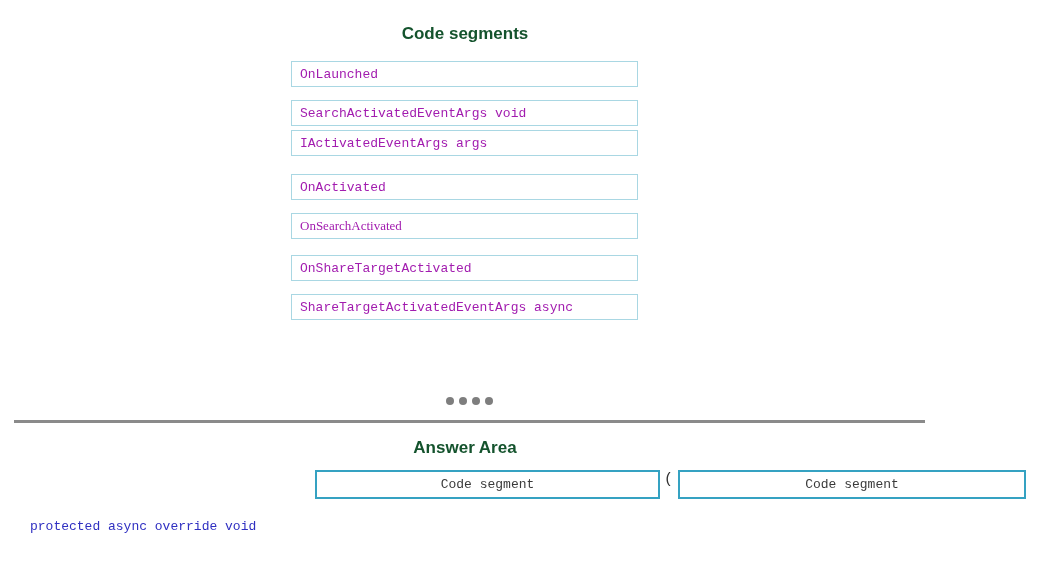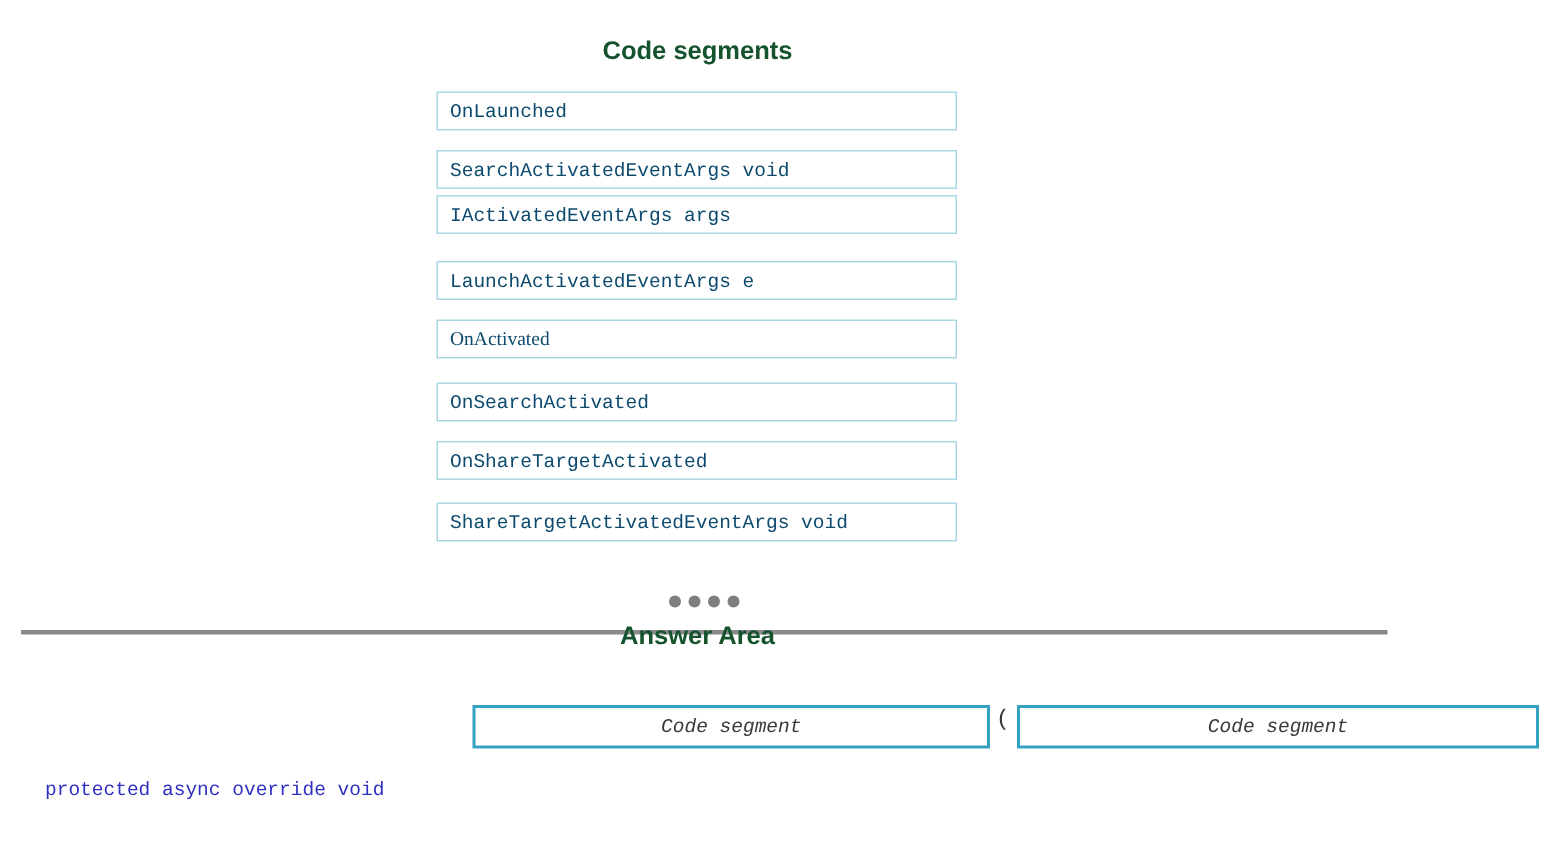--- a/index.html
+++ b/index.html
@@ -17,40 +17,40 @@
   .section-title {
     position: absolute;
     left: 0;
     width: 930px;
     text-align: center;
     font-weight: bold;
     font-size: 17px;
     color: #14532d;
   }
   .title-code-segments { top: 24px; }
-  .title-answer-area   { top: 414px; }
+  .title-answer-area   { top: 438px; }
 
   
   .segments-col {
     position: absolute;
     left: 291px;
     top: 61px;
     width: 347px;
   }
   .segment-box {
     width: 100%;
     height: 26px;
     border: 1px solid #a9d7e3;
     background: #ffffff;
     display: flex;
     align-items: center;
     padding-left: 8px;
     font-family: "Liberation Mono", monospace;
     font-size: 13px;
-    color: #0c4a6e;
+    color: #a21caf;
     cursor: pointer;
   }
   .segment-box:nth-child(2) { margin-top: 13px; }
   .segment-box:nth-child(3) { margin-top: 4px; }
   .segment-box:nth-child(4) { margin-top: 18px; }
   .segment-box:nth-child(5) { margin-top: 13px; font-family: Liberation Serif, serif; }
   .segment-box:nth-child(6) { margin-top: 16px; }
   .segment-box:nth-child(7) { margin-top: 13px; }
   .segment-box:nth-child(8) { margin-top: 15px; }
 
@@ -100,21 +100,20 @@
     height: 29px;
     border: 2px solid #35a2c2;
     background: #ffffff;
     display: flex;
     align-items: center;
     justify-content: center;
     font-family: "Liberation Mono", monospace;
     font-size: 13px;
     color: #3a3a3a;
     cursor: pointer;
-    font-style: italic;
   }
   .drop-box-1 { left: 315px; width: 345px; }
   .drop-box-2 { left: 678px; width: 348px; }
 
   .paren {
     position: absolute;
     left: 664px;
     top: 471px;
     font-family: "Liberation Mono", monospace;
     font-size: 15px;
@@ -125,25 +124,24 @@
 <body>
 
 <div class="screen">
 
   <div class="section-title title-code-segments">Code segments</div>
 
   <div class="segments-col">
     <div class="segment-box">OnLaunched</div>
     <div class="segment-box">SearchActivatedEventArgs void</div>
     <div class="segment-box">IActivatedEventArgs args</div>
-    <div class="segment-box">LaunchActivatedEventArgs e</div>
     <div class="segment-box">OnActivated</div>
     <div class="segment-box">OnSearchActivated</div>
     <div class="segment-box">OnShareTargetActivated</div>
-    <div class="segment-box">ShareTargetActivatedEventArgs void</div>
+    <div class="segment-box">ShareTargetActivatedEventArgs async</div>
   </div>
 
   <div class="dots-row">
     <span class="dot"></span>
     <span class="dot"></span>
     <span class="dot"></span>
     <span class="dot"></span>
   </div>
 
   <div class="divider"></div>

